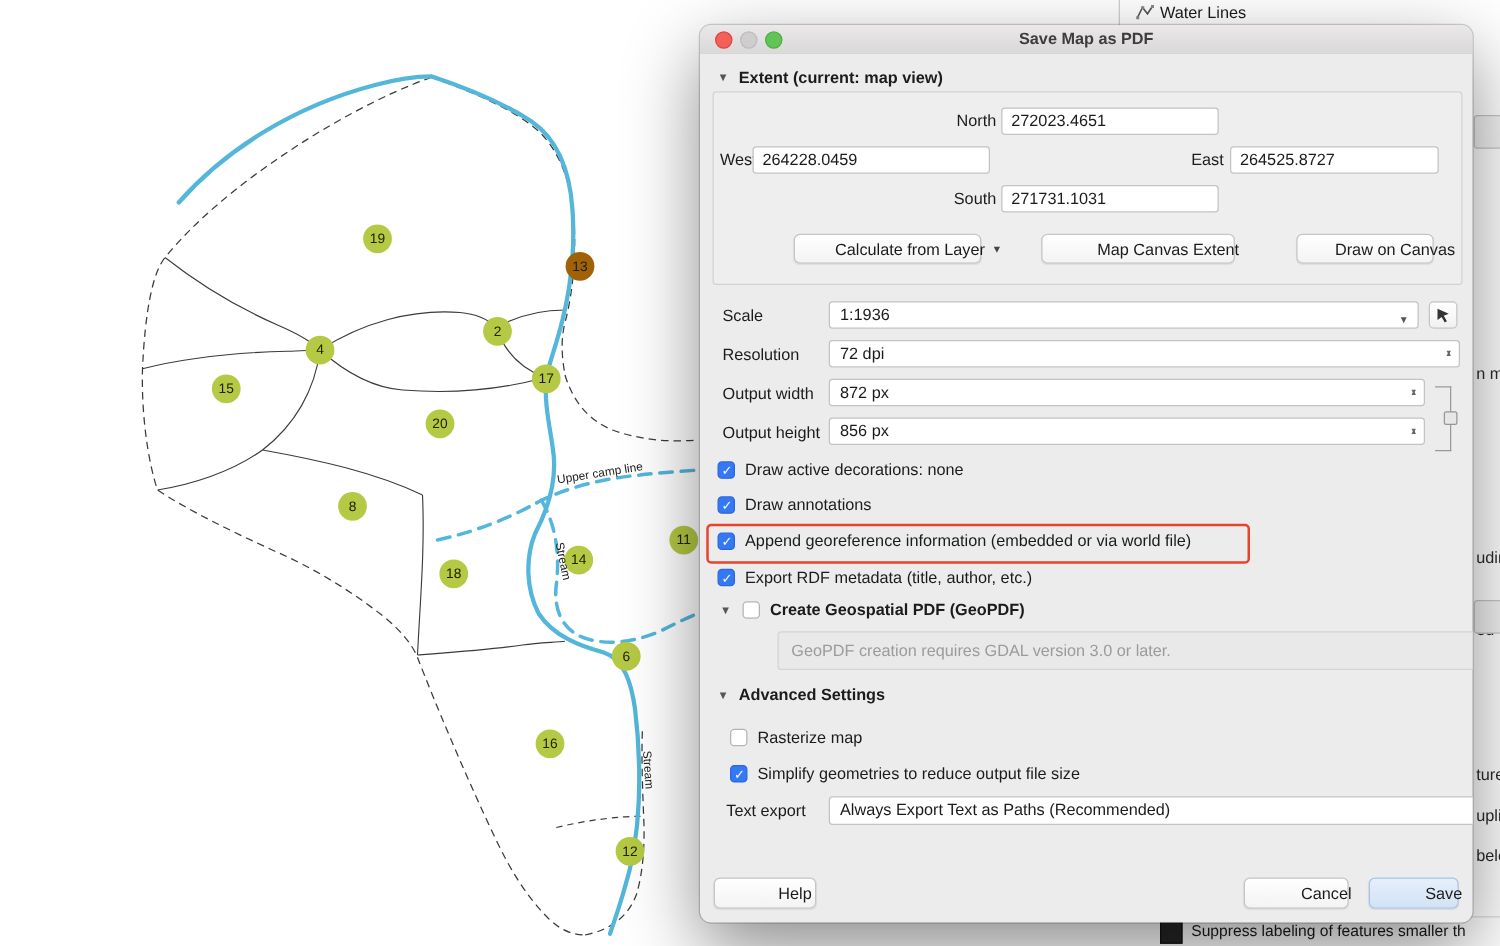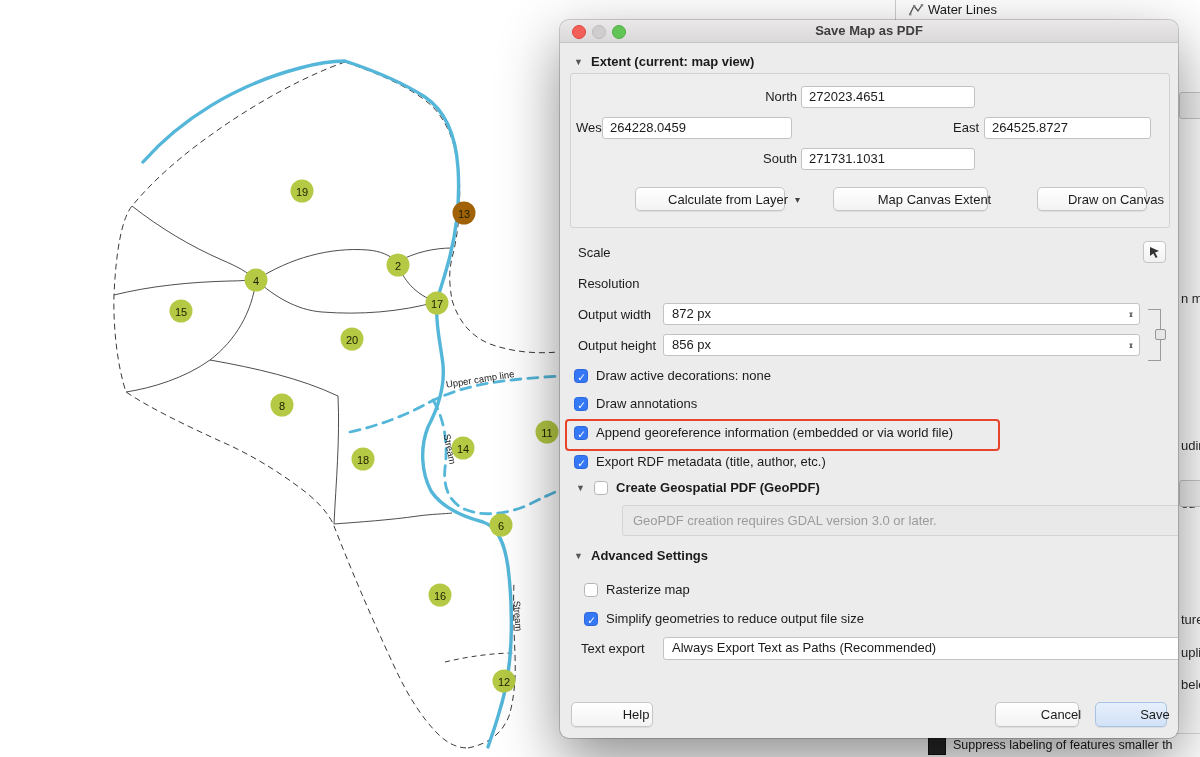--- a/index.html
+++ b/index.html
@@ -173,27 +173,29 @@
     <span class="lbl" style="left:150px;top:131px;width:87px;text-align:right">South</span>
     <div class="field" style="left:241px;top:128px;width:174px">271731.1031</div>
 
     <div class="btn menu" style="left:75px;top:167px;width:150px;height:24px">
         <span>Calculate from Layer</span>
       </div>
     <div class="btn" style="left:273px;top:167px;width:155px;height:24px">Map Canvas Extent</div>
     <div class="btn" style="left:477px;top:167px;width:110px;height:24px">Draw on Canvas</div>
 
     <span class="lbl" style="left:18px;top:225px">Scale</span>
+    <div class="combo" style="left:103px;top:221px;width:472px">1:1936</div>
     <div class="toolbtn" style="left:583px;top:221px;width:23px;height:22px">
       <svg width="13" height="13" viewBox="0 0 13 13">
         <path d="M2,1 L11,5 L7,6.5 L9.5,11 L7.8,12 L5.3,7.5 L2,10 Z" fill="#333"></path>
       </svg>
     </div>
 
     <span class="lbl" style="left:18px;top:256px">Resolution</span>
+    <div class="spin" style="left:103px;top:252px;width:505px">72 dpi</div>
 
     <span class="lbl" style="left:18px;top:287px">Output width</span>
     <div class="spin" style="left:103px;top:283px;width:477px">872 px</div>
 
     <span class="lbl" style="left:18px;top:318px">Output height</span>
     <div class="spin" style="left:103px;top:314px;width:477px">856 px</div>
 
     <div class="chain" style="left:588px;top:289px;height:50px">
       <span class="lockdot"></span>
     </div>

